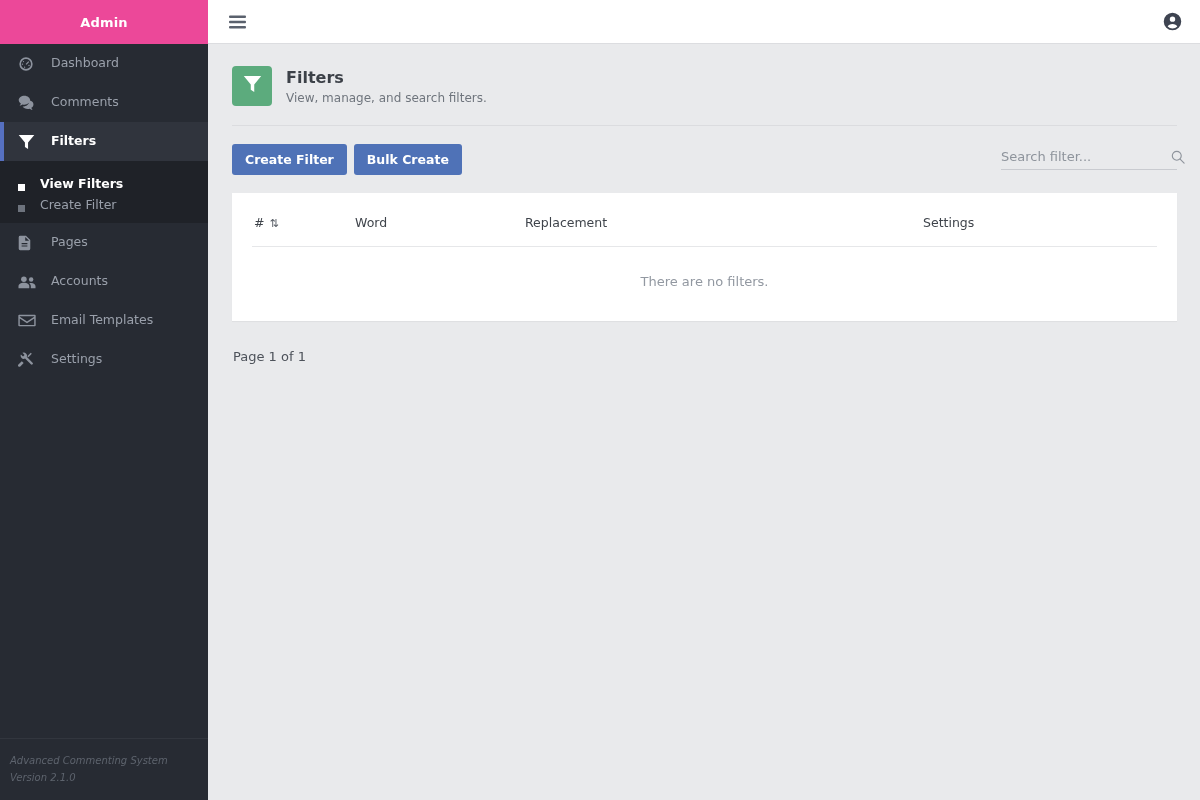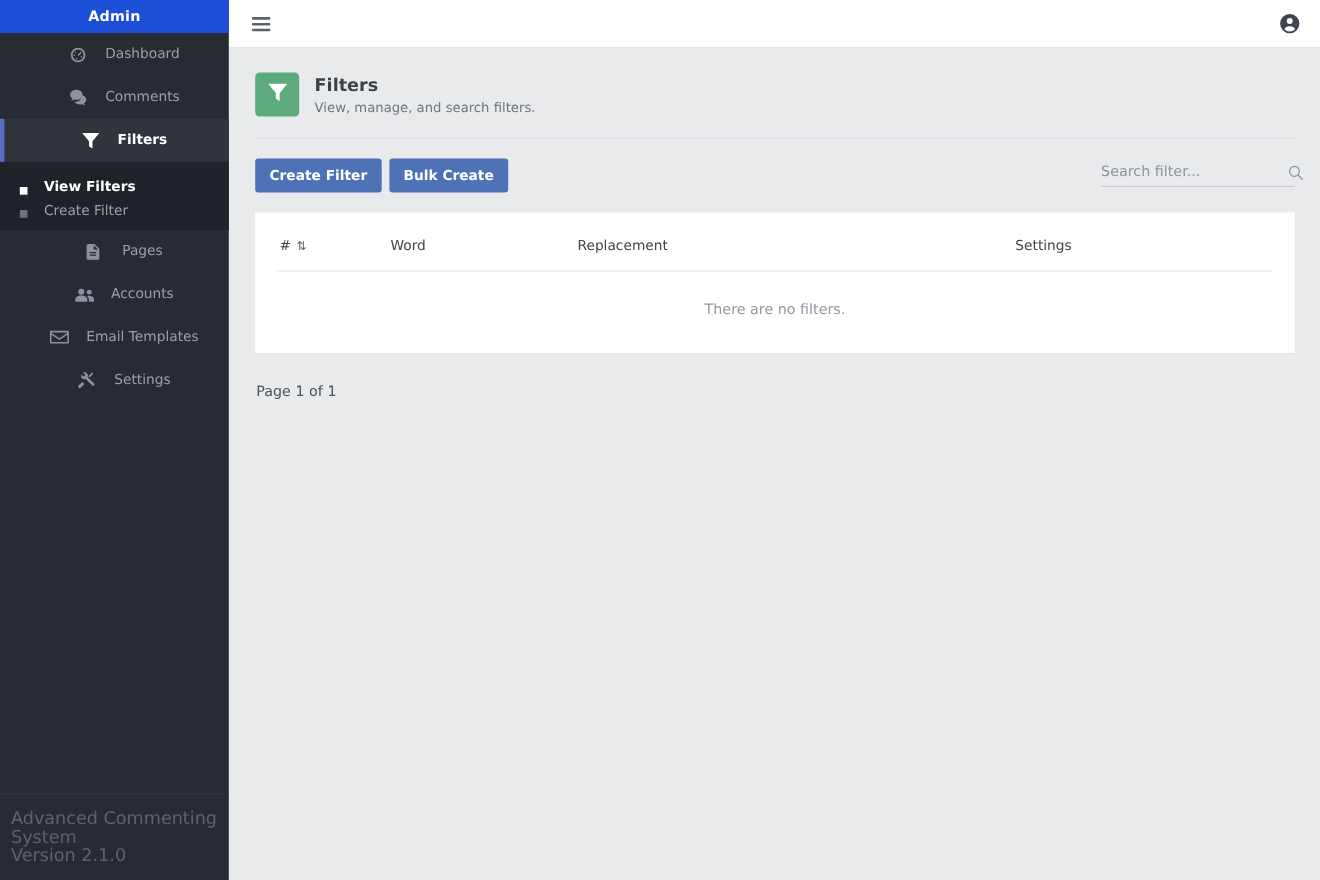--- a/index.html
+++ b/index.html
@@ -14,38 +14,37 @@
   
   #sidebar {
     width: 208px; height: 800px;
     background: #272b33;
     flex: 0 0 208px;
     position: relative;
     display: flex;
     flex-direction: column;
   }
   #brand {
-    height: 30px;
-    background: #1d4ed8;
+    height: 44px;
+    background: #ec4899;
     color: #ffffff;
     display: flex; align-items: center; justify-content: center;
     font-size: 13px; font-weight: bold;
     letter-spacing: .2px;
   }
   .nav-list { list-style: none; }
   .nav-item {
     height: 39px;
     display: flex; align-items: center;
     padding-left: 14px;
     color: #9aa0ab;
     font-size: 12.5px;
     border-left: 4px solid transparent;
     position: relative;
     cursor: pointer;
-    justify-content: center;
   }
   .nav-item .ico {
     width: 22px; height: 16px;
     display: inline-flex; align-items: center; justify-content: flex-start;
     margin-right: 11px;
     flex: 0 0 22px;
   }
   .nav-item .ico svg { display: block; }
   .nav-item .lbl { line-height: 1; }
   .nav-item.active {
@@ -79,22 +78,23 @@
   .sub-item.active { color: #ffffff; font-weight: bold; }
   .sub-item.active .bullet { background: #ffffff; }
 
   #sidebar-footer {
     position: absolute;
     left: 0; bottom: 0;
     width: 208px;
     padding: 13px 0 14px 10px;
     border-top: 1px solid #32363e;
     color: #5d636d;
-    font-size: 16px;
+    font-size: 10px;
     line-height: 17px;
+    font-style: italic;
   }
 
   
   #main {
     flex: 1 1 auto;
     height: 800px;
     display: flex; flex-direction: column;
     background: #e9eaec;
   }
   #topbar {

